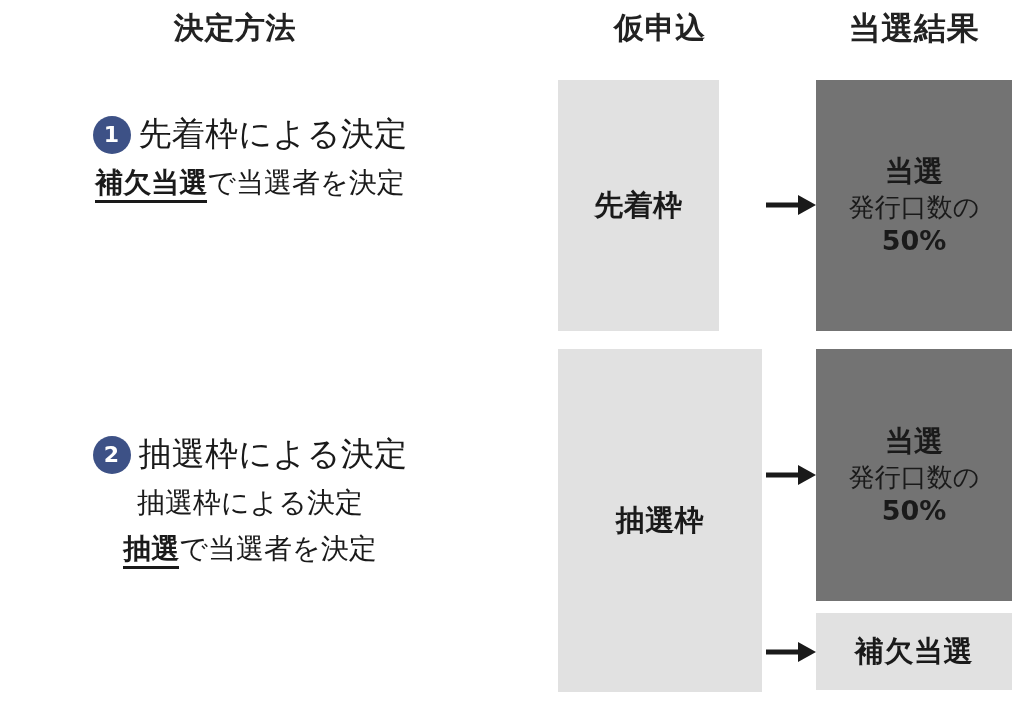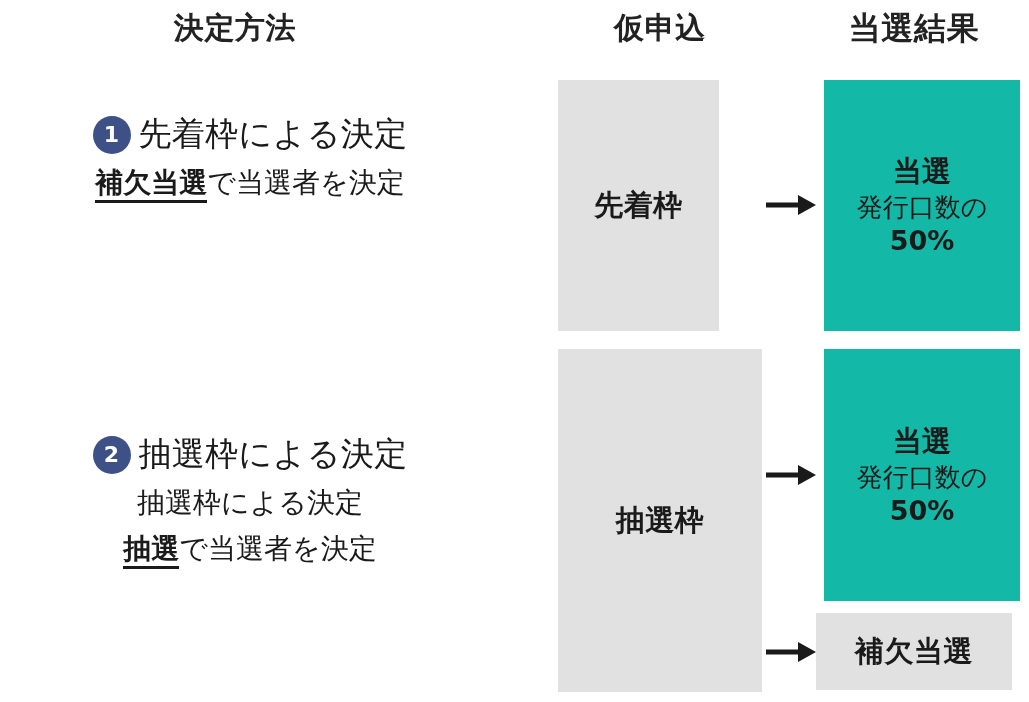--- a/index.html
+++ b/index.html
@@ -105,21 +105,21 @@
   .box {
     position: absolute;
     box-sizing: border-box;
     display: flex;
     flex-direction: column;
     align-items: center;
     justify-content: center;
     text-align: center;
   }
   .box-gray   { background: #e1e1e1; }
-  .box-yellow { background: #14b8a6; margin-left: 8px; }
+  .box-yellow { background: #737373; }
 
   .box-label {
     font-size: 29px;
     font-weight: 700;
     color: #1a1a1a;
     letter-spacing: 0.02em;
     line-height: 1.2;
     white-space: nowrap;
   }
   .result-head {

